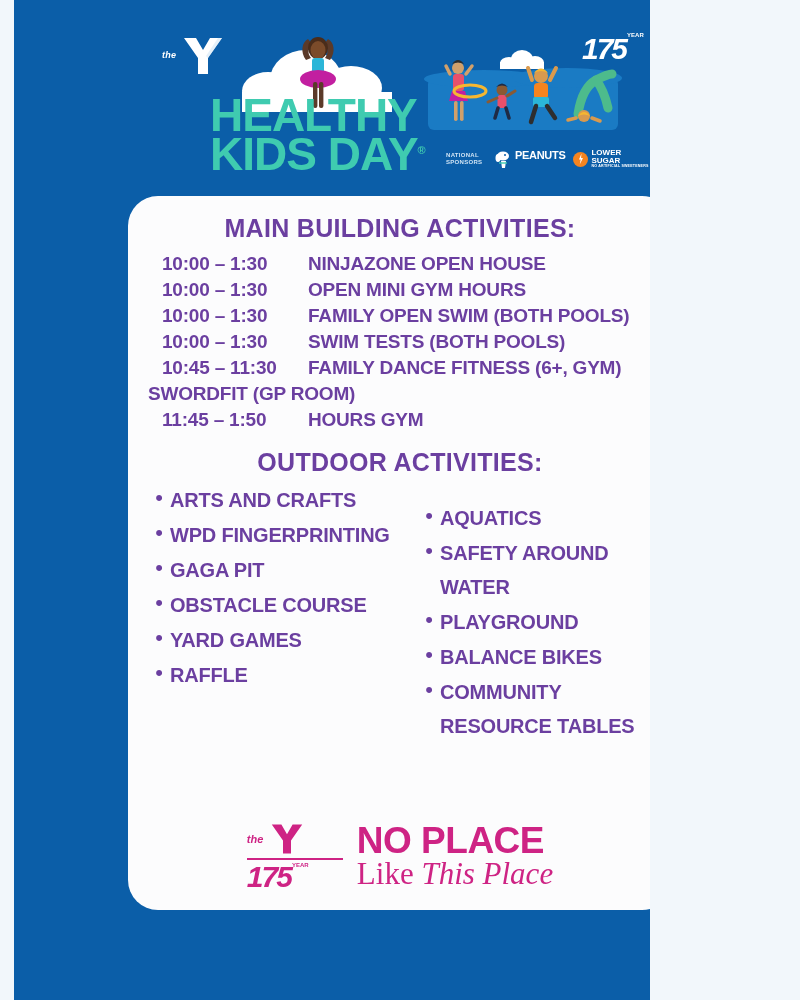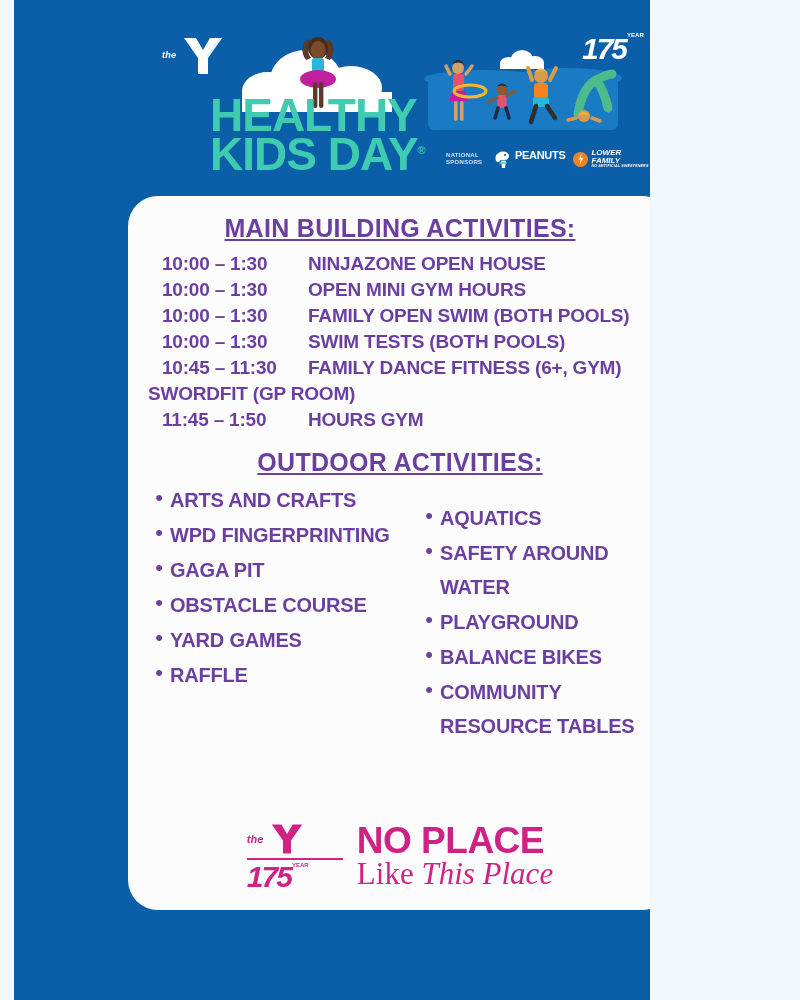--- a/index.html
+++ b/index.html
@@ -50,21 +50,21 @@
   .mini-cloud .m3 { left:26px; top:6px; width:18px; height:13px; }
   .mini-cloud .mb { left:0; top:12px; width:44px; height:7px; border-radius:0; }
 
   .anniv175 { position:absolute; left:568px; top:32px; width:84px; height:36px; color:#fff; font-weight:900; font-size:30px; letter-spacing:-2px; font-style:italic; }
   .anniv175 .sm { font-size:6px; font-style:normal; letter-spacing:0; display:inline-block; line-height:1.05; vertical-align:top; margin-left:1px; font-weight:700;}
 
   .sponsors { position:absolute; left:432px; top:146px; width:210px; height:26px; display:flex; align-items:center; gap:8px; }
   .sponsors .natl { color:#cfe3f4; font-size:6px; font-weight:bold; line-height:1.15; letter-spacing:.3px; width:40px; }
   .sp-peanuts { display:flex; align-items:flex-start; gap:3px; }
   .sp-peanuts .pn { color:#fff; font-weight:900; font-size:11px; letter-spacing:-.3px; }
-  .sp-gatorade { display:flex; align-items:center; gap:3px;font-style:italic; }
+  .sp-gatorade { display:flex; align-items:center; gap:3px; }
   .sp-gatorade .bolt { width:15px; height:15px; border-radius:50%; background:#F5841F; position:relative; }
   .sp-gatorade .bolt:after { content:""; position:absolute; left:5px; top:2px; width:5px; height:11px; background:#fff; clip-path:polygon(60% 0,10% 55%,45% 55%,25% 100%,90% 42%,52% 42%); }
   .sp-gatorade .ls { color:#fff; font-weight:900; font-size:8px; line-height:1.0; }
   .sp-gatorade .ls small { display:block; font-size:3.6px; font-weight:700; letter-spacing:.2px; }
 
   
   .card {
     position:absolute;
     left:114px; top:196px;
     width:544px; height:714px;
@@ -72,21 +72,20 @@
     border-radius:30px;
   }
   .card-inner { padding:18px 20px 0 20px; }
 
   .sec-title {
     text-align:center;
     color:#6B3FA0;
     font-weight:900;
     font-size:25px;
     letter-spacing:.3px;
-    text-decoration:underline;
   }
   .sched { margin-top:10px; }
   .sched-row { display:flex; align-items:baseline; margin-bottom:4px; }
   .sched-time {
     width:160px;
     flex:0 0 160px;
     color:#6B3FA0;
     font-weight:900;
     font-size:19px;
     letter-spacing:-.2px;
@@ -241,21 +240,21 @@
           <circle cx="11" cy="6" r="1" fill="#0B5EA8"></circle>
           <path d="M7 12 l1 7 l3 0 l1 -7 z" fill="#fff"></path>
           <path d="M5 14 l8 0" stroke="#3FCBB0" stroke-width="1.4"></path>
         </svg>
         <span class="pn">PEANUTS</span>
       </div>
       <div class="sp-gatorade">
         <span class="bolt"></span>
         <span class="ls">
           <span>LOWER</span><br>
-          <span>FAMILY</span>
+          <span>SUGAR</span>
           <small>NO ARTIFICIAL SWEETENERS</small>
         </span>
       </div>
     </div>
   </div>
 
   <div class="card">
     <div class="card-inner">
 
       <div class="sec-title">MAIN BUILDING ACTIVITIES:</div>

